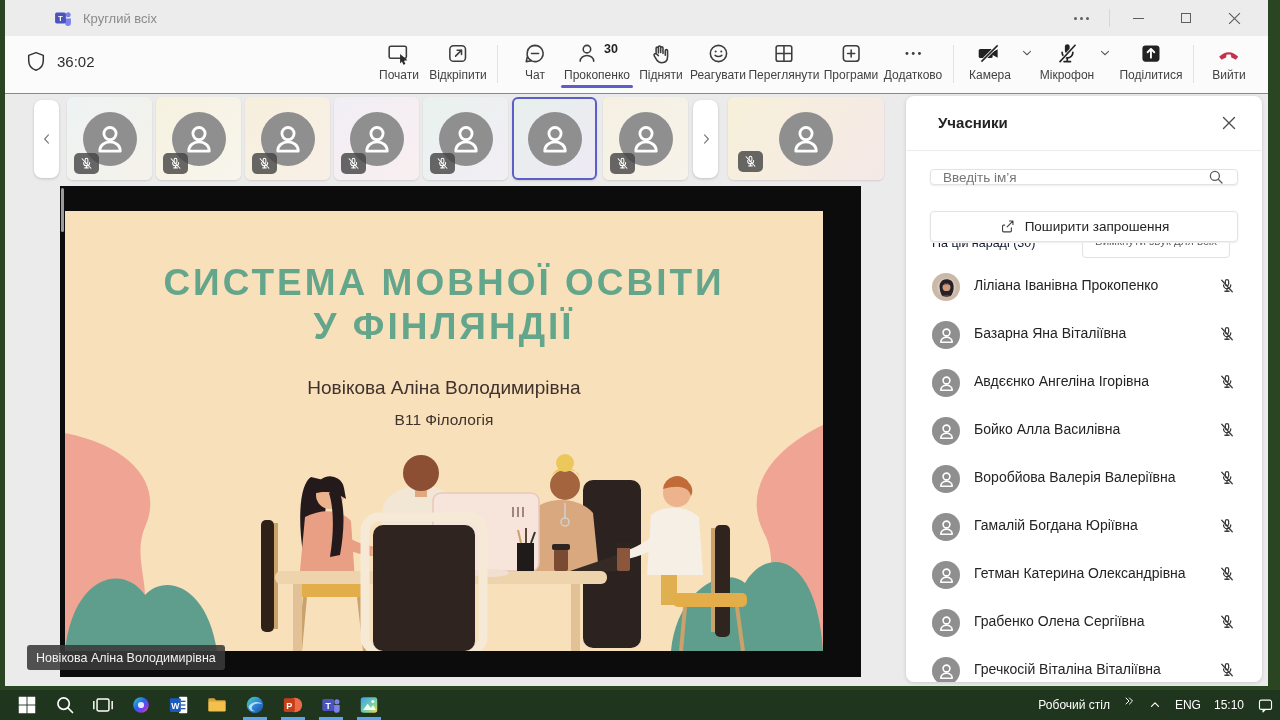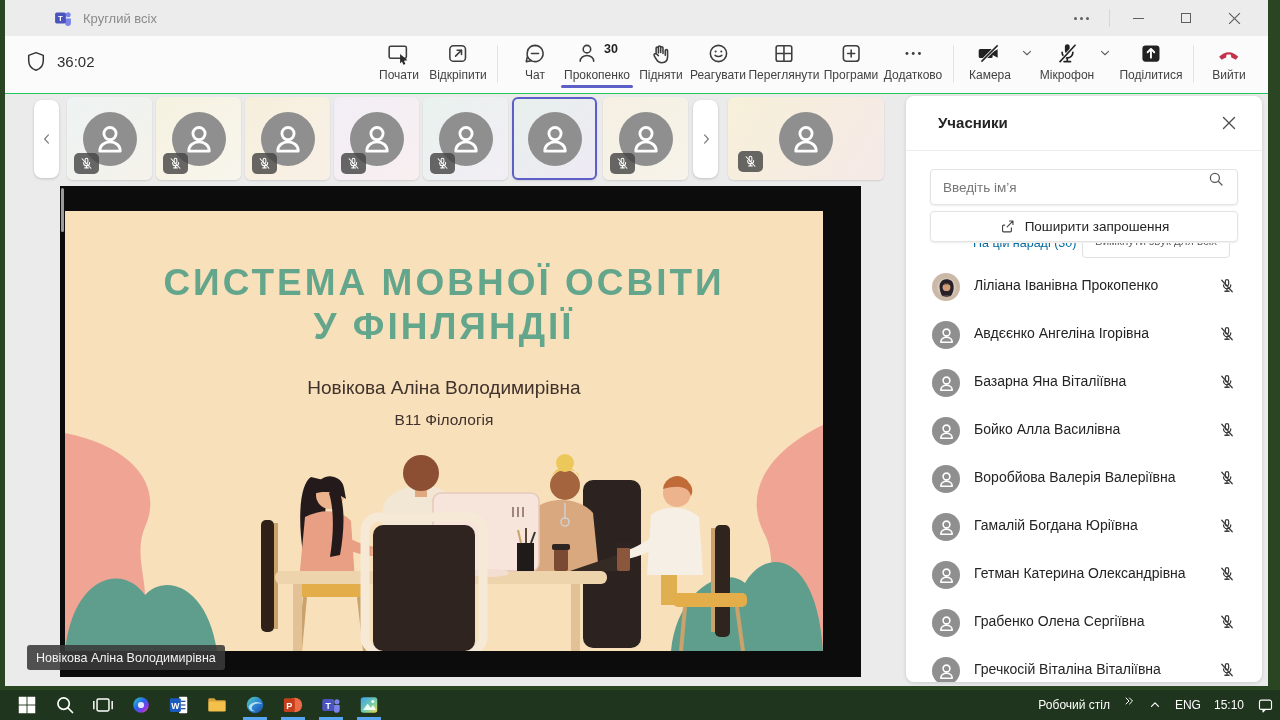--- a/index.html
+++ b/index.html
@@ -50,28 +50,28 @@
   .illus { position:absolute; left:0; top:214px; }
   .name-tag { position:absolute; left:22px; top:645px; height:25px; background:rgba(58,58,58,.88); border-radius:3px; color:#f2f2f2; font-size:12.5px; display:flex; align-items:center; padding:0 9px; z-index:5; }
   .stage-scrollbar { position:absolute; left:56px; top:188px; width:3px; height:44px; background:#9a9a9a; border-radius:2px; }
 
   
   .panel { position:absolute; left:901px; top:96px; width:356px; height:586px; background:#fff; border-radius:8px; box-shadow:0 1px 4px rgba(0,0,0,.14); overflow:hidden; }
   .panel-head { position:absolute; left:0; top:0; right:0; height:54px; }
   .panel-title { position:absolute; left:32px; top:18px; font-size:15px; font-weight:bold; color:#242424; }
   .panel-close { position:absolute; right:22px; top:16px; width:22px; height:22px; color:#4f4f4f; }
   .panel-div { position:absolute; left:0; right:0; top:54px; height:1px; background:#ececec; }
-  .search-box { position:absolute; left:24px; right:24px; top:73px; height:36px; background:#fff; border:1px solid #e3e3e3; border-radius:4px; box-shadow:0 1px 2px rgba(0,0,0,.08); display:flex; }
+  .search-box { position:absolute; left:24px; right:24px; top:73px; height:16px; background:#fff; border:1px solid #e3e3e3; border-radius:4px; box-shadow:0 1px 2px rgba(0,0,0,.08); display:flex; align-items:center; }
   .search-box input { flex:1; border:none; outline:none; font-size:13.5px; color:#333; padding:0 12px; font-family:inherit; background:transparent; }
   .search-box input::placeholder { color:#767676; }
   .search-ic { width:18px; height:18px; margin-right:12px; color:#5a5a5a; flex:0 0 auto; }
   .invite-btn { position:absolute; left:24px; right:24px; top:115px; height:31px; background:#fff; border:1px solid #e3e3e3; border-radius:4px; box-shadow:0 1px 2px rgba(0,0,0,.08); display:flex; align-items:center; justify-content:center; gap:9px; font-size:13.5px; color:#242424; }
   .invite-btn svg { width:17px; height:17px; color:#424242; }
   .section-row { position:absolute; left:24px; right:24px; top:147px; height:15px; overflow:hidden; }
-  .section-label { position:absolute; left:2px; top:-7px; font-size:12.5px; color:#0369a1; white-space:nowrap;margin-left:41px; }
+  .section-label { position:absolute; left:2px; top:-7px; font-size:12.5px; color:#0f172a; white-space:nowrap; }
   .muteall-pill { position:absolute; right:8px; top:-9px; height:24px; padding:0 12px; background:#fff; border:1px solid #e1e1e1; border-radius:4px; font-size:11.5px; color:#616161; display:flex; align-items:flex-start; white-space:nowrap; overflow:hidden; max-width:150px; }
   .plist { position:absolute; left:0; right:0; top:167px; }
   .prow { position:relative; height:48px; }
   .prow .pavatar { position:absolute; left:26px; top:10px; width:28px; height:28px; border-radius:50%; background:#8f8f8f; display:flex; align-items:center; justify-content:center; color:#fff; }
   .prow .pavatar svg { width:19px; height:19px; }
   .prow .pname { position:absolute; left:68px; top:14px; font-size:14px; color:#242424; white-space:nowrap; }
   .prow .pmic { position:absolute; right:26px; top:14px; width:18px; height:18px; color:#3d3d3d; }
 
   
   .taskbar { position:absolute; left:0; top:690px; width:1280px; height:30px; background:#20351d; display:flex; align-items:center; }
@@ -532,32 +532,32 @@
             <use href="#sym-micoff"></use>
           </svg>
       </div>
 
       <div class="prow">
         <span class="pavatar">
             <svg>
               <use href="#sym-person"></use>
             </svg>
           </span>
-        <span class="pname">Авдєєнко Ангеліна Ігорівна</span>
+        <span class="pname">Базарна Яна Віталіївна</span>
         <svg class="pmic">
             <use href="#sym-micoff"></use>
           </svg>
       </div>
       <div class="prow">
         <span class="pavatar">
             <svg>
               <use href="#sym-person"></use>
             </svg>
           </span>
-        <span class="pname">Базарна Яна Віталіївна</span>
+        <span class="pname">Авдєєнко Ангеліна Ігорівна</span>
         <svg class="pmic">
             <use href="#sym-micoff"></use>
           </svg>
       </div>
       <div class="prow">
         <span class="pavatar">
             <svg>
               <use href="#sym-person"></use>
             </svg>
           </span>

